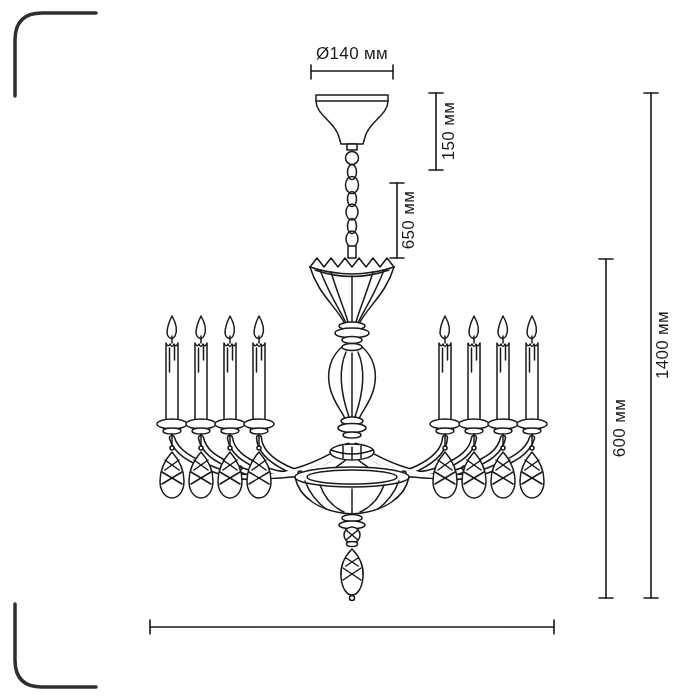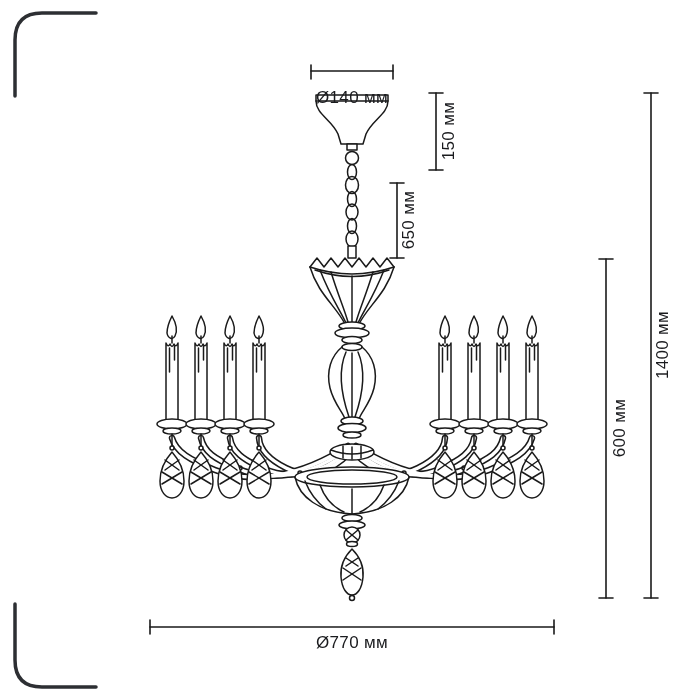--- a/index.html
+++ b/index.html
@@ -223,25 +223,24 @@
         <line x1="644" y1="598" x2="658" y2="598"></line>
       </g>
       <g>
         <line x1="150" y1="627" x2="554" y2="627"></line>
         <line x1="150" y1="620" x2="150" y2="634"></line>
         <line x1="554" y1="620" x2="554" y2="634"></line>
       </g>
     </g>
   </svg>
 
-  <div class="dim-label" style="left:272px; top:44px;margin-top:44px;">Ø140 мм</div>
+  <div class="dim-label" style="left:272px; top:44px;">Ø140 мм</div>
 
   <div class="dim-label vert" style="left:409px; top:121px;">150 мм</div>
 
   <div class="dim-label vert" style="left:369px; top:210px;">650 мм</div>
 
   <div class="dim-label vert" style="left:580px; top:418px;">600 мм</div>
 
   <div class="dim-label vert" style="left:623px; top:335px;">1400 мм</div>
 
-  <div class="dim-label" style="left:272px; top:633px;">Ø770 мм</div>
 
 </div>
 
 </body></html>

